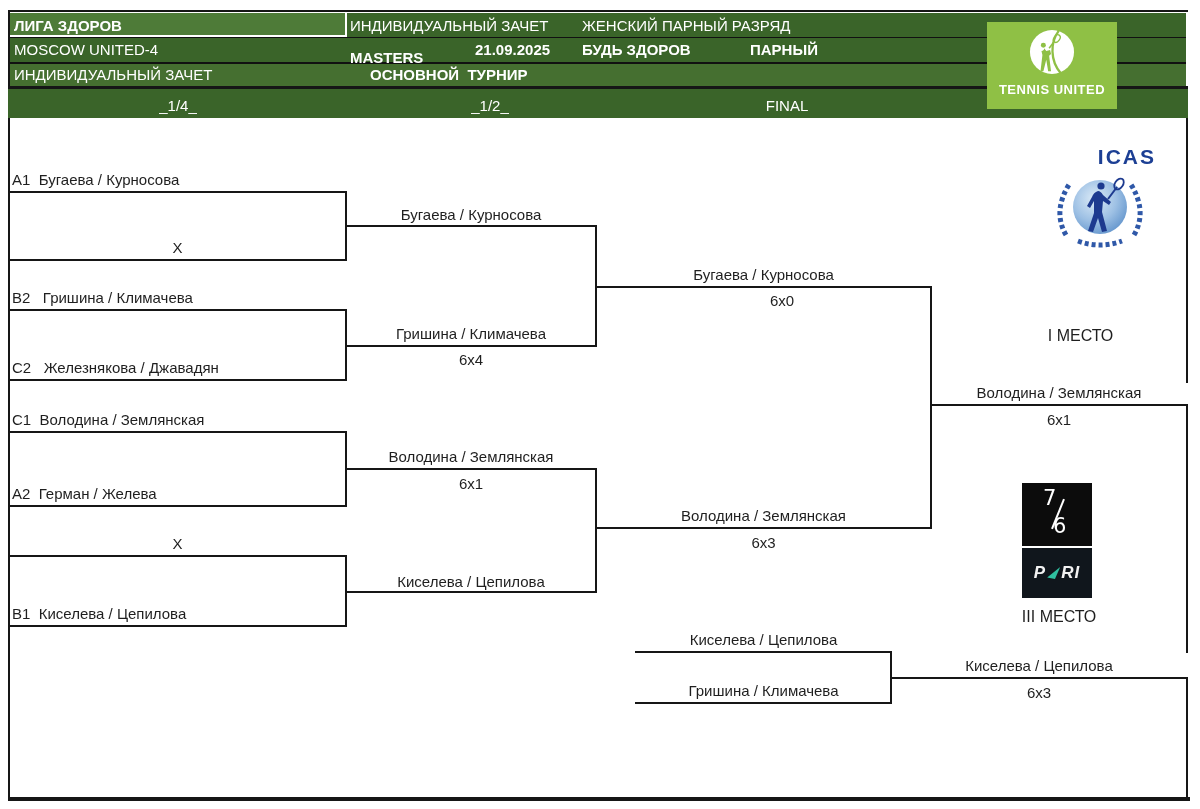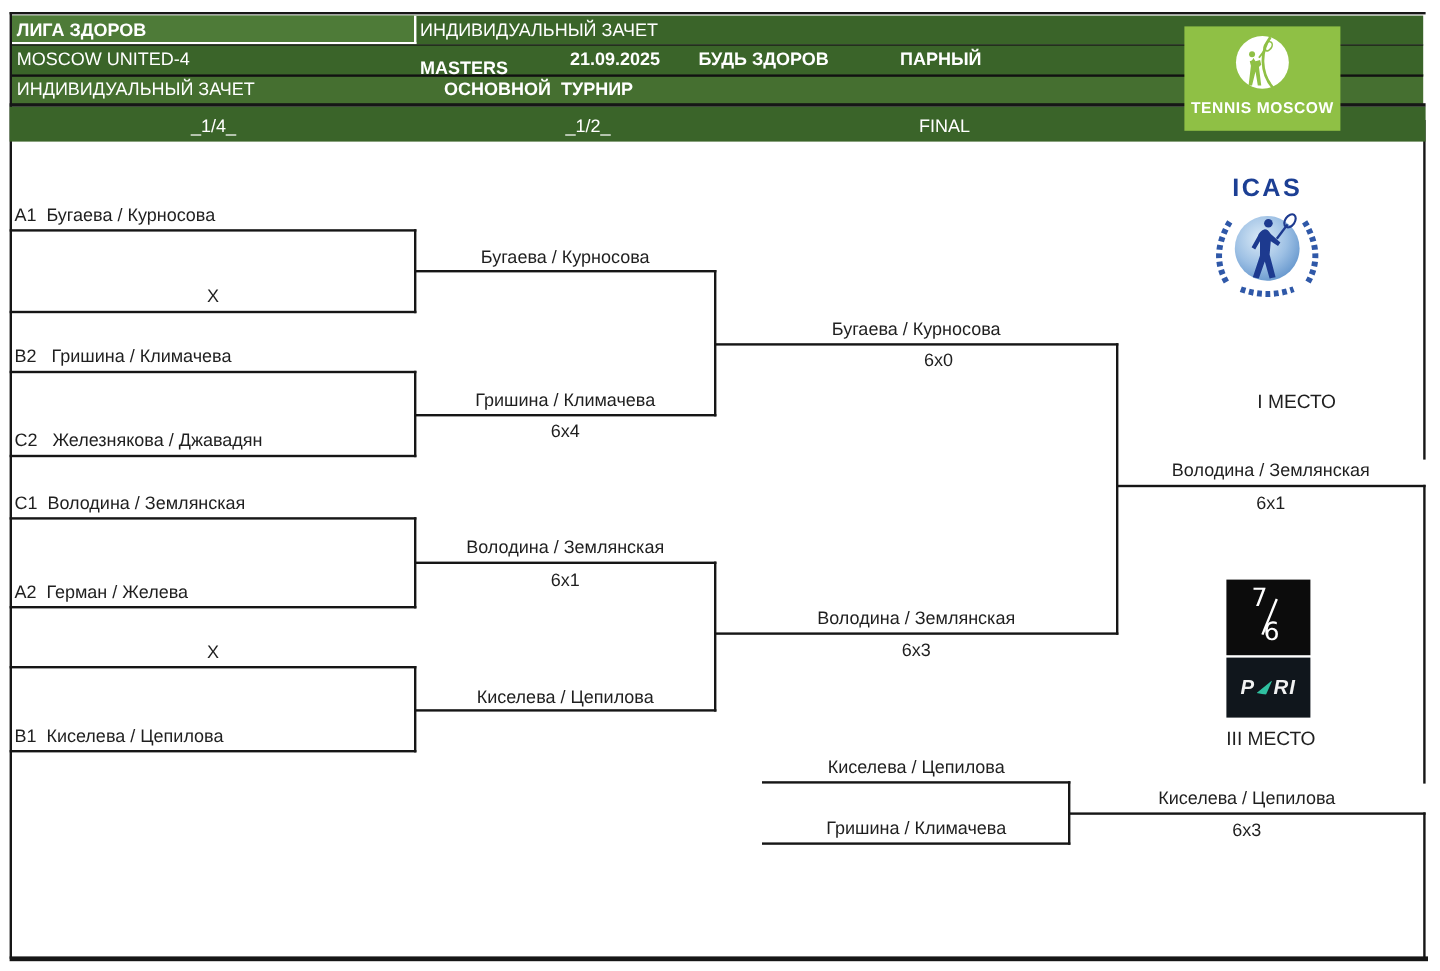--- a/index.html
+++ b/index.html
@@ -10,21 +10,21 @@
   .vline{position:absolute;width:2px;background:#161616;}
   .team{font-size:15px;line-height:20px;color:#1f1f1f;}
   .ctr{text-align:center;}
   .hdrtxt{font-size:15px;line-height:21px;color:#fff;}
   .b{font-weight:bold;}
   .greenrow{position:absolute;}
   .place{font-size:16px;color:#1f1f1f;}
   .logo-tu{position:absolute;left:987px;top:22px;width:130px;height:87px;background:#8fc045;text-align:center;}
   .logo-tu .ball{position:absolute;left:42px;top:7px;width:46px;height:46px;}
   .logo-tu .txt{position:absolute;left:0;top:60px;width:130px;font-size:13px;font-weight:bold;color:#fff;letter-spacing:.5px;}
-  .icas{position:absolute;left:1000px;top:145px;width:112px;height:110px;text-align:center;}
+  .icas{position:absolute;left:1044px;top:145px;width:112px;height:110px;text-align:right;}
   .icas .t{font-size:21px;font-weight:bold;color:#1c3f94;letter-spacing:2px;line-height:24px;}
   .blackbox{position:absolute;left:1022px;width:70px;color:#fff;}
   .box76{top:483px;height:63px;background:#0c0c0c;}
   .box76 span{position:absolute;font-size:21px;font-family:"DejaVu Sans",sans-serif;}
   .box76 .slash{position:absolute;left:35px;top:15px;width:2px;height:32px;background:#fff;transform:rotate(22deg);}
   .boxpari{top:548px;height:50px;background:#10161c;display:flex;align-items:center;justify-content:center;}
   .boxpari .w{font-size:17px;font-weight:bold;font-style:italic;letter-spacing:1px;color:#f2f2f2;}
   .boxpari .arrow{display:inline-block;width:13px;height:12px;background:#2fc0a0;margin:0 1px;
                   clip-path:polygon(0 88%,100% 0,60% 100%);}
 </style>
@@ -42,20 +42,21 @@
 
   <div class="greenrow" style="left:10px;top:13px;width:1176px;height:24px;background:#3a6429;"></div>
   <div class="greenrow" style="left:10px;top:13px;width:335px;height:22px;background:#4e7b38;border-right:2px solid #fff;border-bottom:2px solid #fff;"></div>
   <div class="greenrow" style="left:10px;top:37px;width:1176px;height:25px;background:#3a6429;border-top:1px solid #111;"></div>
   <div class="greenrow" style="left:10px;top:62px;width:1176px;height:24px;background:#456f30;border-top:2px solid #111;"></div>
   <div class="hline" style="left:8px;top:86px;width:1180px;height:3px;"></div>
   <div class="greenrow" style="left:8px;top:89px;width:1180px;height:29px;background:#3a6429;"></div>
 
   <span class="abs hdrtxt b" style="left:14px;top:15px;">ЛИГА ЗДОРОВ</span>
   <span class="abs hdrtxt" style="left:350px;top:15px;">ИНДИВИДУАЛЬНЫЙ ЗАЧЕТ</span>
+  <span class="abs hdrtxt" style="left:582px;top:15px;">ЖЕНСКИЙ ПАРНЫЙ РАЗРЯД</span>
   <span class="abs hdrtxt" style="left:14px;top:39px;">MOSCOW UNITED-4</span>
   <span class="abs hdrtxt b" style="left:350px;top:47px;">MASTERS</span>
   <span class="abs hdrtxt b" style="left:475px;top:39px;">21.09.2025</span>
   <span class="abs hdrtxt b" style="left:582px;top:39px;">БУДЬ ЗДОРОВ</span>
   <span class="abs hdrtxt b" style="left:750px;top:39px;">ПАРНЫЙ</span>
   <span class="abs hdrtxt" style="left:14px;top:64px;">ИНДИВИДУАЛЬНЫЙ ЗАЧЕТ</span>
   <span class="abs hdrtxt b" style="left:370px;top:64px;">ОСНОВНОЙ  ТУРНИР</span>
 
   <span class="abs hdrtxt ctr" style="left:98px;top:95px;width:160px;">_1/4_</span>
   <span class="abs hdrtxt ctr" style="left:410px;top:95px;width:160px;">_1/2_</span>
@@ -63,21 +64,21 @@
 
   <div class="logo-tu">
     <svg class="ball" viewBox="0 0 48 48">
       <circle cx="24" cy="24" r="23" fill="#ffffff"></circle>
       <path d="M31 2 C22 14 22 33 33 46" stroke="#8fc045" stroke-width="2.4" fill="none"></path>
       <path d="M13 23 c2 0 3 -2 3 -3 l2 3 4 -1 1 4 -2 2 2 16 -3 0 -2 -12 -3 12 -3 0 2 -17 -1 -4 z" fill="#8fc045"></path>
       <circle cx="15" cy="17" r="2.6" fill="#8fc045"></circle>
       <path d="M21 20 L27 12" stroke="#8fc045" stroke-width="1.6"></path>
       <ellipse cx="29" cy="10" rx="3" ry="4.4" fill="none" stroke="#8fc045" stroke-width="1.4" transform="rotate(35 29 10)"></ellipse>
     </svg>
-    <div class="txt">TENNIS MOSCOW</div>
+    <div class="txt">TENNIS UNITED</div>
   </div>
 
   <div class="icas">
     <div class="t">ICAS</div>
     <svg width="112" height="84" viewBox="0 0 112 84">
       <defs>
         <radialGradient id="globe" cx="40%" cy="35%" r="75%">
           <stop offset="0%" stop-color="#dcebf7"></stop>
             <stop offset="55%" stop-color="#9dc0e4"></stop>
             <stop offset="100%" stop-color="#5b8fc9"></stop>

